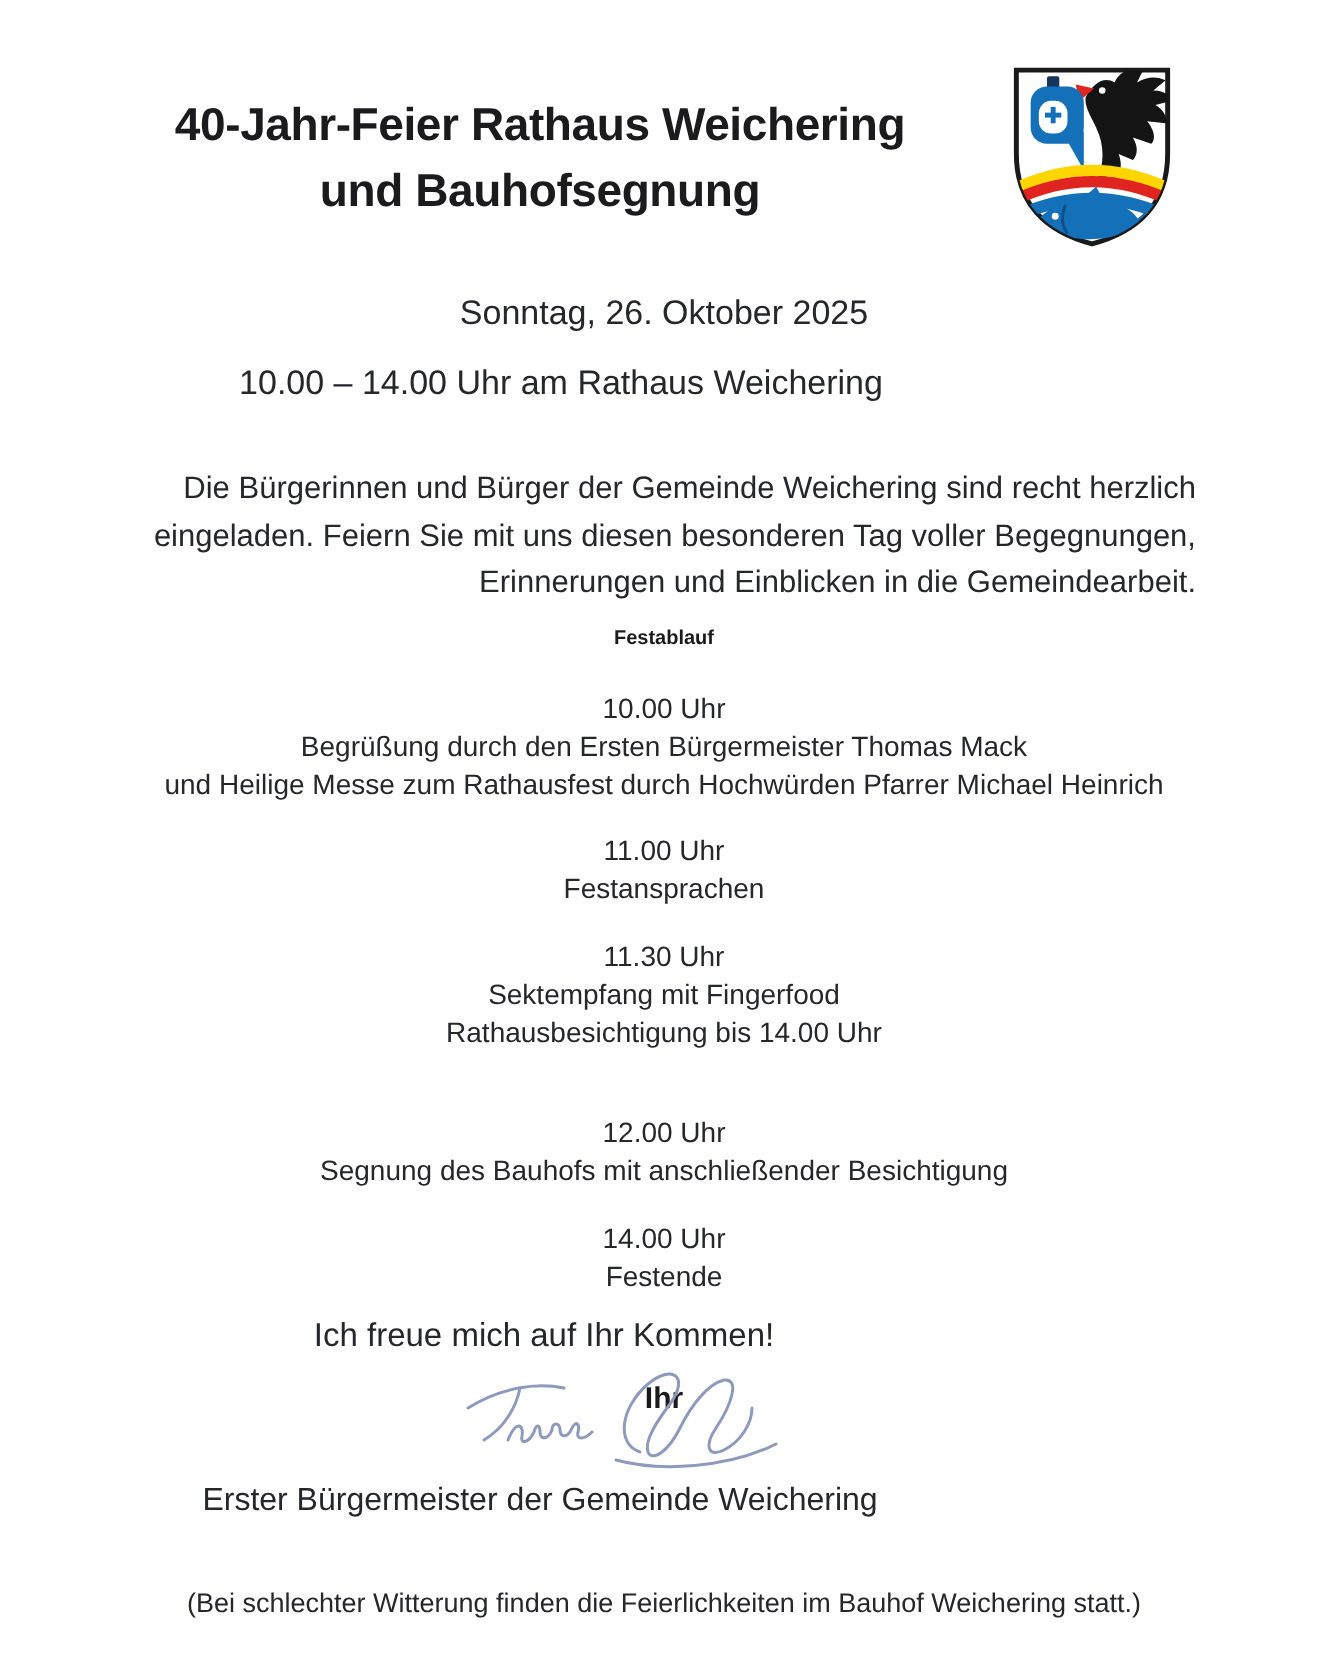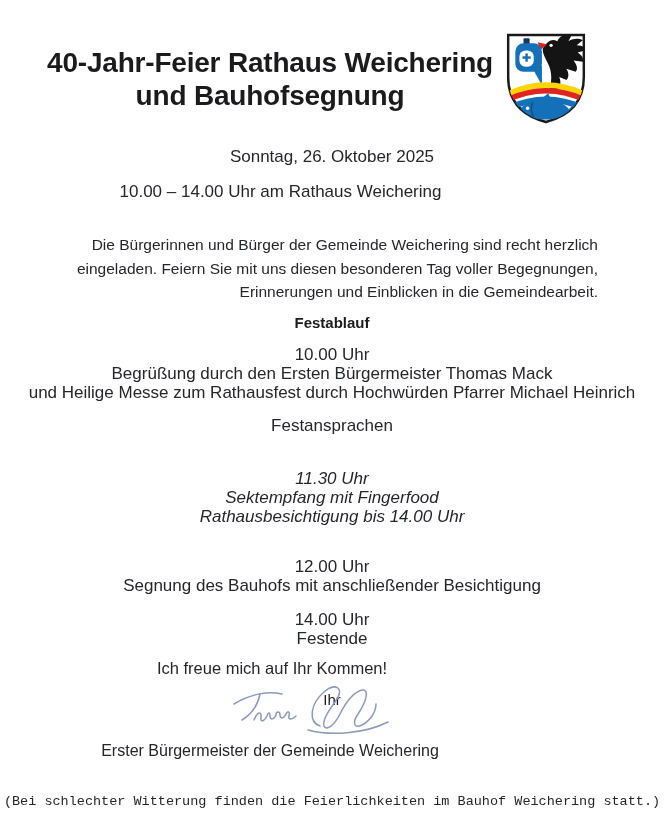--- a/index.html
+++ b/index.html
@@ -7,45 +7,45 @@
     --signature_ink:#8d9abc; --crest_blue:#1470b8; --crest_yellow:#ffd500;
     --crest_red:#e02520; --crest_eagle:#141414; --crest_outline:#1a1a1a;
     --crest_dark_blue:#17355e;
   }
   *{box-sizing:border-box; margin:0; padding:0;}
   html,body{background:var(--background);}
   body{font-family:"Liberation Sans","DejaVu Sans",sans-serif; color:var(--text);}
   .page{position:relative; width:664px; height:838px; background:var(--background); overflow:hidden;}
 
   .title-block{position:absolute; top:46px; left:20px; width:500px; text-align:center;
-    font-size:28px; font-weight:bold; line-height:33px; color:var(--heading); letter-spacing:-0.2px;}
+    font-size:23px; font-weight:bold; line-height:33px; color:var(--heading); letter-spacing:-0.2px;}
   .crest{position:absolute; left:503px; top:32px; width:86px; height:92px;}
   .crest svg{display:block; width:100%; height:100%;}
 
   .date-line{position:absolute; top:147px; left:0; width:664px; text-align:center; font-size:17px;}
   .time-line{position:absolute; top:182px; left:0; width:561px; text-align:center; font-size:17px;}
 
   .intro{position:absolute; top:233px; left:74px; width:524px; font-size:15.5px; line-height:23.5px; text-align:right;}
 
   .schedule-heading{position:absolute; top:314px; left:0; width:664px; text-align:center;
-    font-size:15px; font-weight:bold; color:var(--heading);}
+    font-size:10px; font-weight:bold; color:var(--heading);}
 
-  .sched{position:absolute; left:0; width:664px; text-align:center; font-size:17px; line-height:19px;}
-  .sched.b1{top:345px;} .sched.b2{top:416px;} .sched.b3{top:469px;font-style:italic;}
+  .sched{position:absolute; left:0; width:664px; text-align:center; font-size:14px; line-height:19px;}
+  .sched.b1{top:345px;} .sched.b2{top:416px;} .sched.b3{top:469px;}
   .sched.b4{top:557px;} .sched.b5{top:610px;}
 
   .closing{position:absolute; top:659px; left:0; width:544px; text-align:center; font-size:16.5px;}
   .salutation{position:absolute; top:691px; left:0; width:664px; text-align:center;
-    font-size:15px; font-weight:400; color:var(--heading);}
+    font-size:15px; font-weight:700; color:var(--heading);}
   .signature{position:absolute; left:224px; top:683px; width:182px; height:60px;}
   .signature svg{display:block; width:100%; height:100%;}
   .sig-stroke{fill:none; stroke:var(--signature_ink); stroke-width:1.5; stroke-linecap:round; stroke-linejoin:round;}
 
   .signer-title{position:absolute; top:742px; left:0; width:540px; text-align:center; font-size:16px;}
-  .footnote{position:absolute; top:794px; left:0; width:664px; text-align:center; font-size:13.5px;font-family:Liberation Mono, monospace;}
+  .footnote{position:absolute; top:794px; left:0; width:664px; text-align:center; font-size:13.5px;}
 
   
   .c-shield{fill:#ffffff; stroke:var(--crest_outline); stroke-width:2.4;}
   .c-blue{fill:var(--crest_blue);}
   .c-darkblue{fill:var(--crest_dark_blue);}
   .c-white{fill:#ffffff;}
   .c-eagle{fill:var(--crest_eagle);}
   .c-red{fill:var(--crest_red);}
   .arc{fill:none;}
   .arc-y{stroke:var(--crest_yellow); stroke-width:5.5;}
@@ -126,20 +126,21 @@
 
   <div class="schedule-heading">Festablauf</div>
 
   <div class="sched b1">
     <div>10.00 Uhr</div>
     <div>Begrüßung durch den Ersten Bürgermeister Thomas Mack</div>
     <div>und Heilige Messe zum Rathausfest durch Hochwürden Pfarrer Michael Heinrich</div>
   </div>
 
   <div class="sched b2">
+    <div>11.00 Uhr</div>
     <div>Festansprachen</div>
   </div>
 
   <div class="sched b3">
     <div>11.30 Uhr</div>
     <div>Sektempfang mit Fingerfood</div>
     <div>Rathausbesichtigung bis 14.00 Uhr</div>
   </div>
 
   <div class="sched b4">

